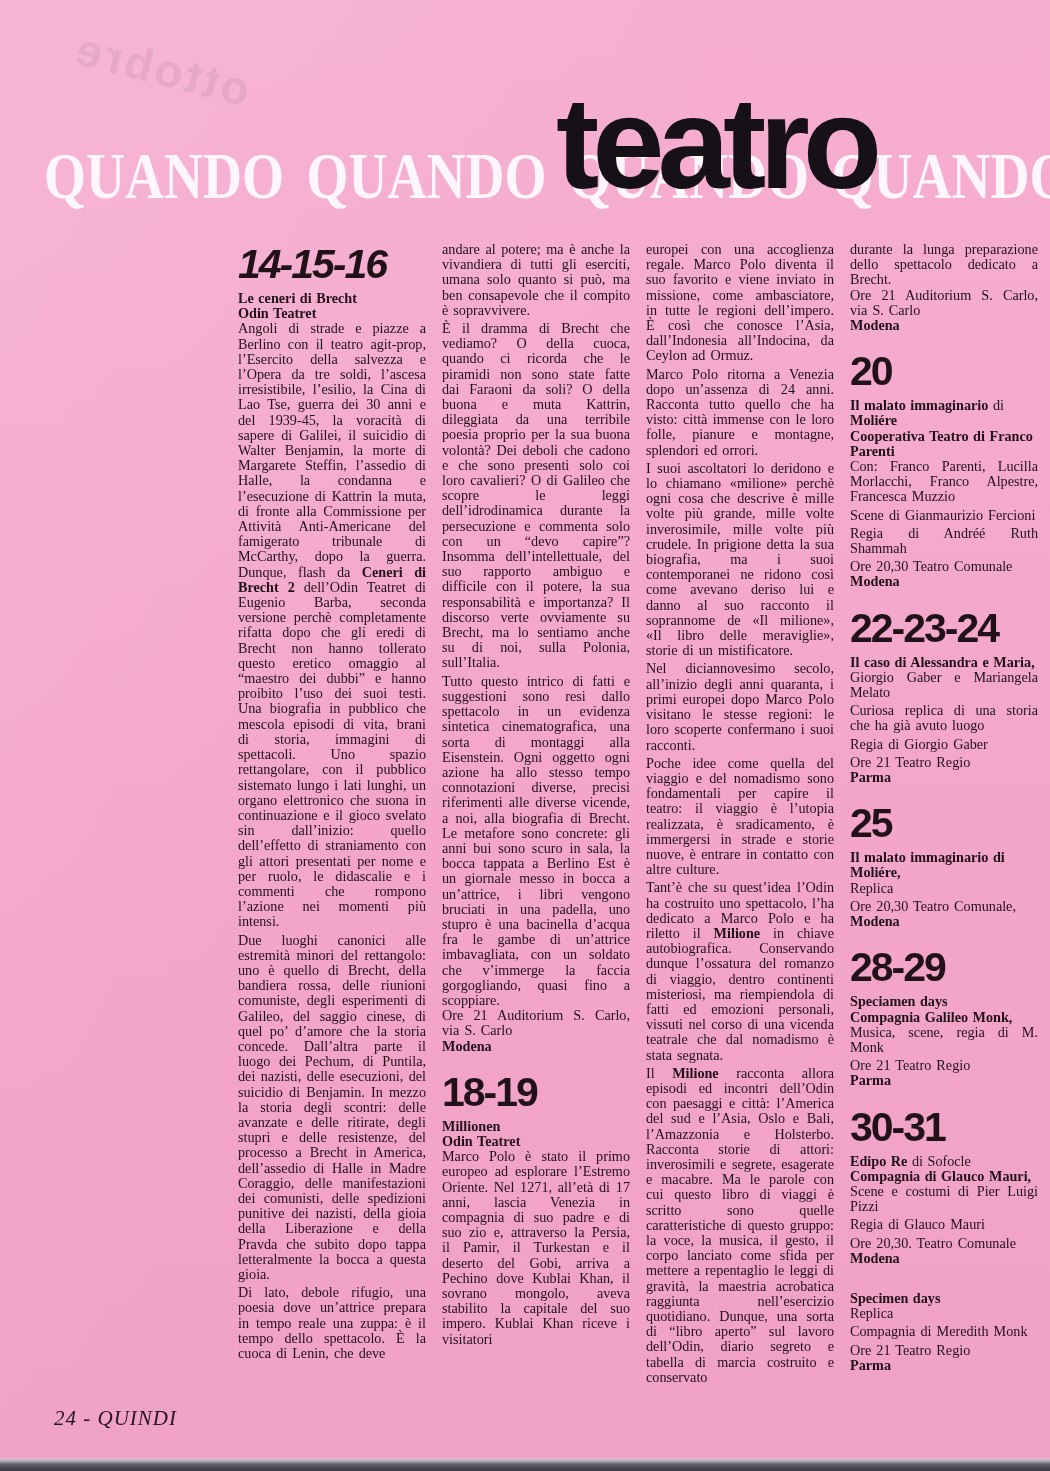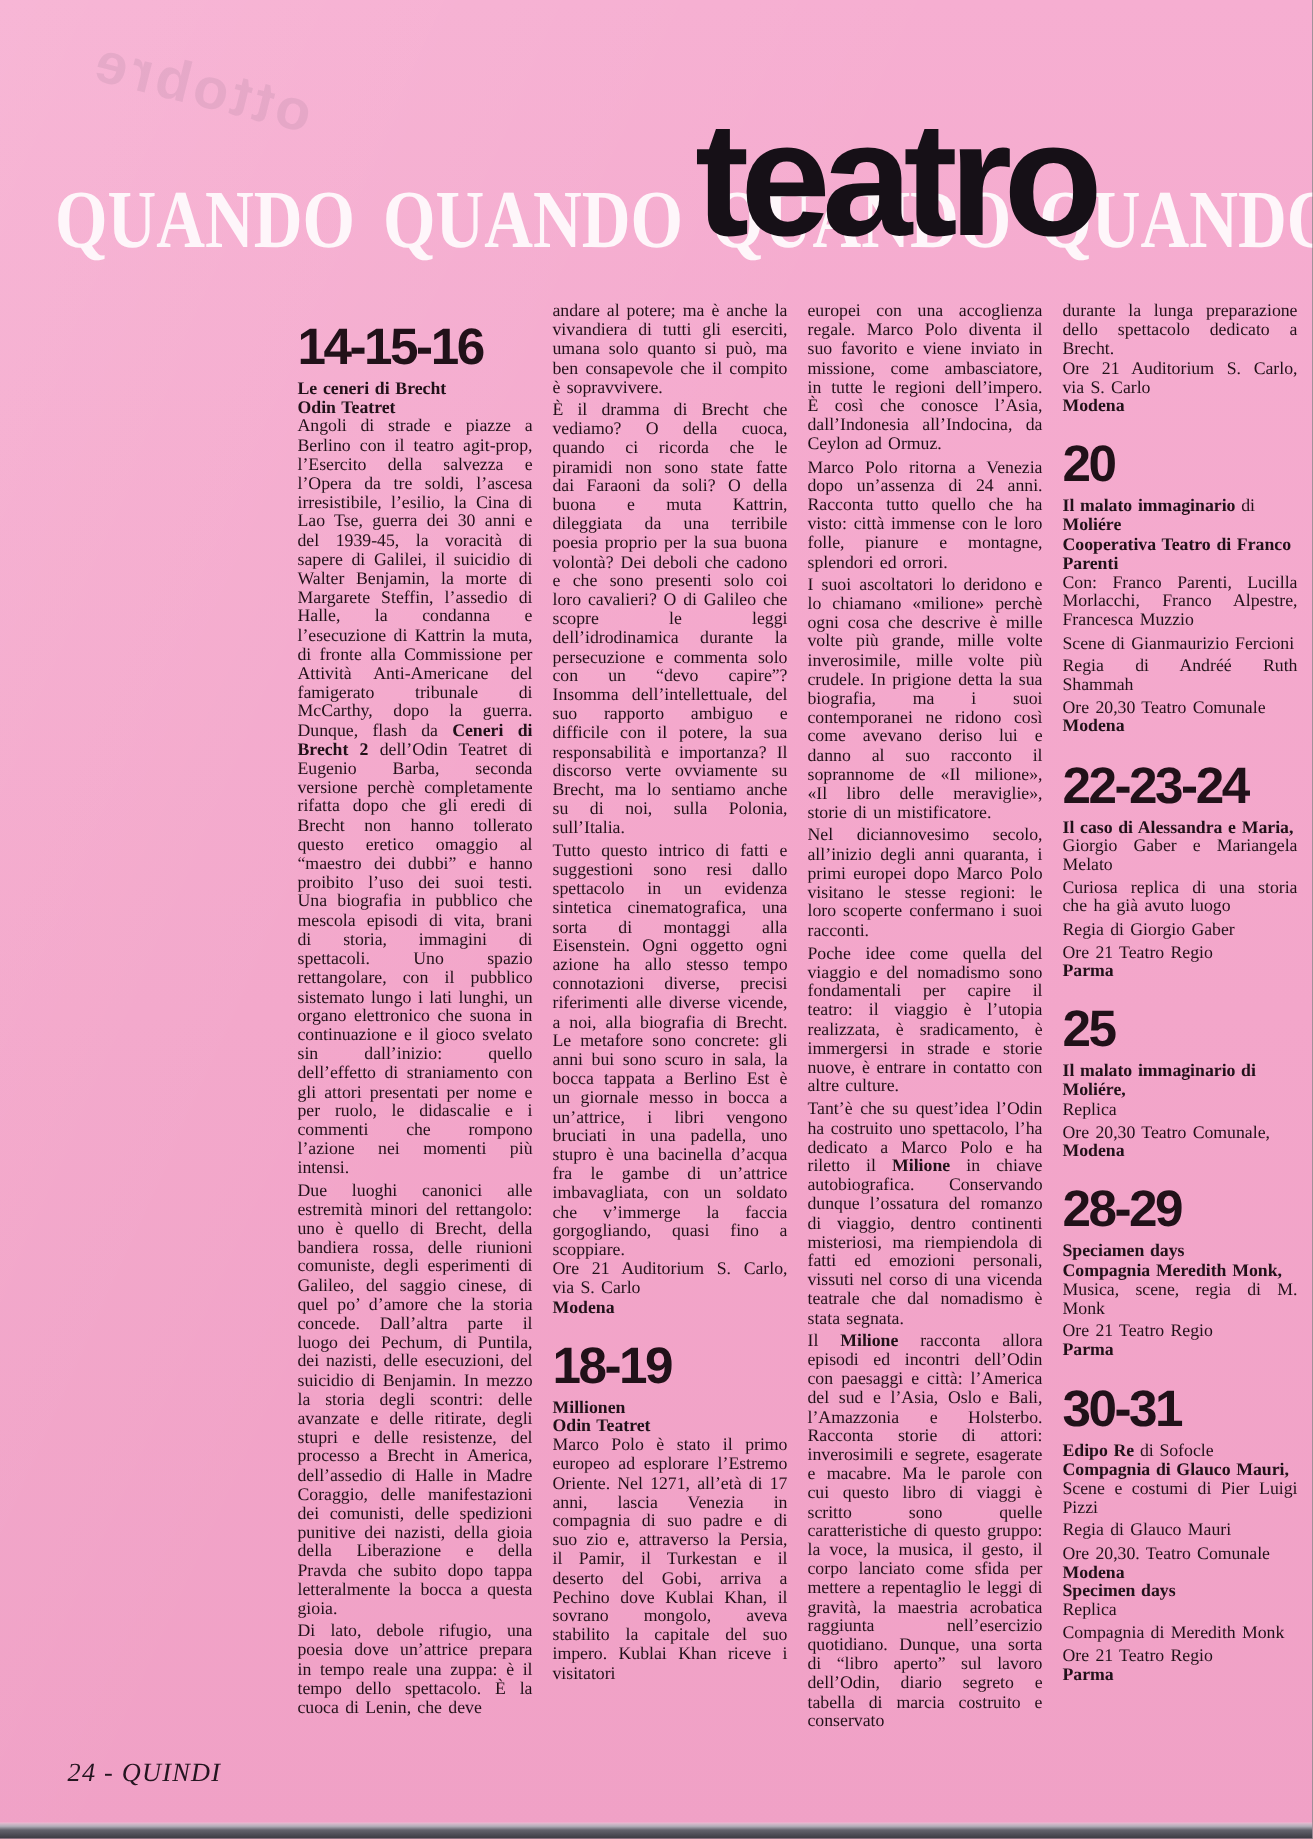--- a/index.html
+++ b/index.html
@@ -35,28 +35,28 @@
     display:grid;grid-template-columns:repeat(4,188px);column-gap:16px;
     align-items:start;
   }
   .blk{margin:0;}
   .b{font-weight:bold;}
   .date{
     font-family:"Liberation Sans", sans-serif;font-weight:bold;
     font-size:41px;line-height:40px;letter-spacing:-2px;
     margin:18px 0 7px;white-space:nowrap;text-align:left;
   }
-  .col .date:first-child{margin-top:15px;}
+  .col .date:first-child{margin-top:2px;font-style:italic;}
   .body,.venue,.head,.city{
     font-size:14.2px;line-height:15.2px;
   }
   .body,.venue{text-align:justify;word-spacing:1.5px;}
   .head,.city{word-spacing:1px;}
   .body + .body{margin-top:3px;}
-  .mt{margin-top:0;}
+  .mt{margin-top:25px;}
   .pagenum{
     position:absolute;left:54px;top:1406px;
     font-style:italic;font-size:21px;letter-spacing:1px;color:#241520;
   }
   .bottom-edge{
     position:absolute;left:0;bottom:0;width:100%;height:13px;
     background:linear-gradient(to bottom,#e9bcd2 0,#b2adb8 3px,#63626c 6px,#3a3941 13px);
   }
 </style>
 </head>
@@ -119,21 +119,21 @@
         <div class="blk body"><span>Regia di Giorgio Gaber</span></div>
         <div class="blk body"><span>Ore 21 Teatro Regio</span></div>
         <div class="blk city"><span class="b">Parma</span></div>
         <div class="blk date"><span>25</span></div>
         <div class="blk head"><span class="b">Il malato immaginario di Moliére,</span></div>
         <div class="blk body"><span>Replica</span></div>
         <div class="blk body"><span>Ore 20,30 Teatro Comunale,</span></div>
         <div class="blk city"><span class="b">Modena</span></div>
         <div class="blk date"><span>28-29</span></div>
         <div class="blk head"><span class="b">Speciamen days</span></div>
-        <div class="blk head"><span class="b">Compagnia Meredith Monk,</span></div>
+        <div class="blk head"><span class="b">Compagnia Galileo Monk,</span></div>
         <div class="blk body"><span>Musica, scene, regia di M. Monk</span></div>
         <div class="blk body"><span>Ore 21 Teatro Regio</span></div>
         <div class="blk city"><span class="b">Parma</span></div>
         <div class="blk date"><span>30-31</span></div>
         <div class="blk head"><span class="b">Edipo Re</span><span> di Sofocle</span></div>
         <div class="blk head"><span class="b">Compagnia di Glauco Mauri,</span></div>
         <div class="blk body"><span>Scene e costumi di Pier Luigi Pizzi</span></div>
         <div class="blk body"><span>Regia di Glauco Mauri</span></div>
         <div class="blk body"><span>Ore 20,30. Teatro Comunale</span></div>
         <div class="blk city"><span class="b">Modena</span></div>

